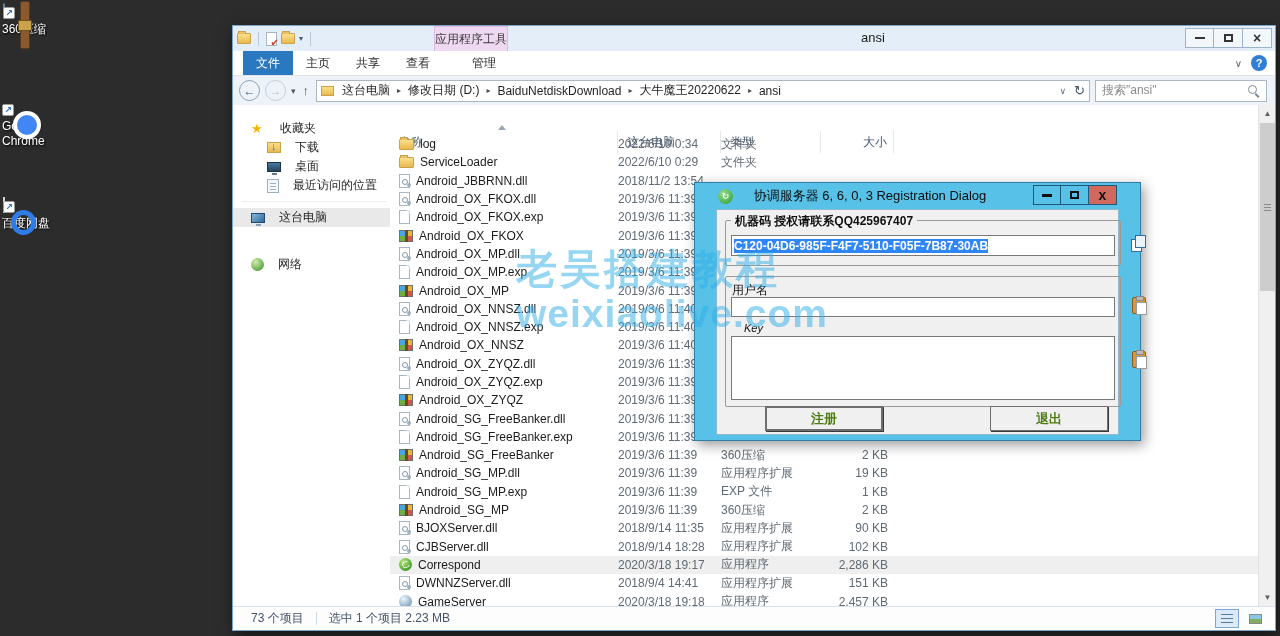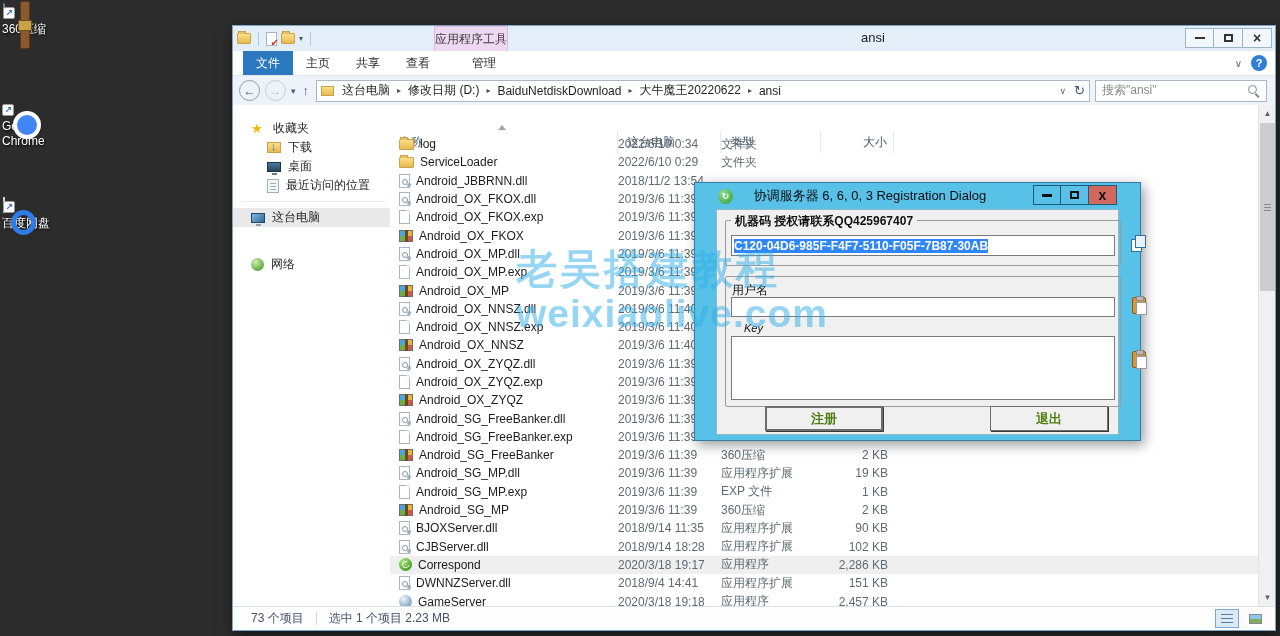--- a/index.html
+++ b/index.html
@@ -66,21 +66,21 @@
   .addr-chev{font-size:9px;cursor:pointer;}
   .addr-refresh{font-size:13px;cursor:pointer;color:#4a5a68;}
   .searchbox{width:172px;height:22px;background:#fff;border:1px solid #a9b8c4;display:flex;align-items:center;padding:0 6px;color:#8a8a8a;}
   .searchbox .txt{flex:1;white-space:nowrap;overflow:hidden;}
   .ic-search{width:13px;height:13px;}
   .ic-search::before{content:"";position:absolute;left:1px;top:1px;width:7px;height:7px;border:1.5px solid #7a8a98;border-radius:50%;}
   .ic-search::after{content:"";position:absolute;left:9px;top:9px;width:5px;height:1.5px;background:#7a8a98;transform:rotate(45deg);transform-origin:0 0;}
 
   .main{position:relative;flex:1;display:flex;overflow:hidden;background:#fff;}
   .sidebar{width:157px;flex:none;padding-top:14px;}
-  .side-item{display:flex;align-items:center;gap:7px;height:19px;padding-left:18px;cursor:pointer;white-space:nowrap;}
+  .side-item{display:flex;align-items:center;gap:14px;height:19px;padding-left:18px;cursor:pointer;white-space:nowrap;}
   .side-item.child{padding-left:34px;}
   .side-item.selected{background:#e9e9e9;}
   .side-gap{height:14px;}
   .side-sep{height:1px;background:#ececec;margin:6px 4px 6px 8px;}
   .ic-star{width:15px;height:14px;color:#f7b500;font-size:13px;line-height:14px;}
   .ic-star::before{content:"★";}
   .ic-downloadfolder{width:14px;height:11px;background:linear-gradient(#fbe08a,#e9b94f);border:1px solid #c9a24a;}
   .ic-downloadfolder::after{content:"↓";position:absolute;left:3px;top:-3px;color:#2d7dd2;font-weight:bold;font-size:11px;}
   .ic-desktopmini{width:14px;height:10px;background:linear-gradient(#4a7aa0,#27455e);border:1px solid #1c3347;}
   .ic-desktopmini::after{content:"";position:absolute;left:4px;top:10px;width:5px;height:2px;background:#63788a;}

